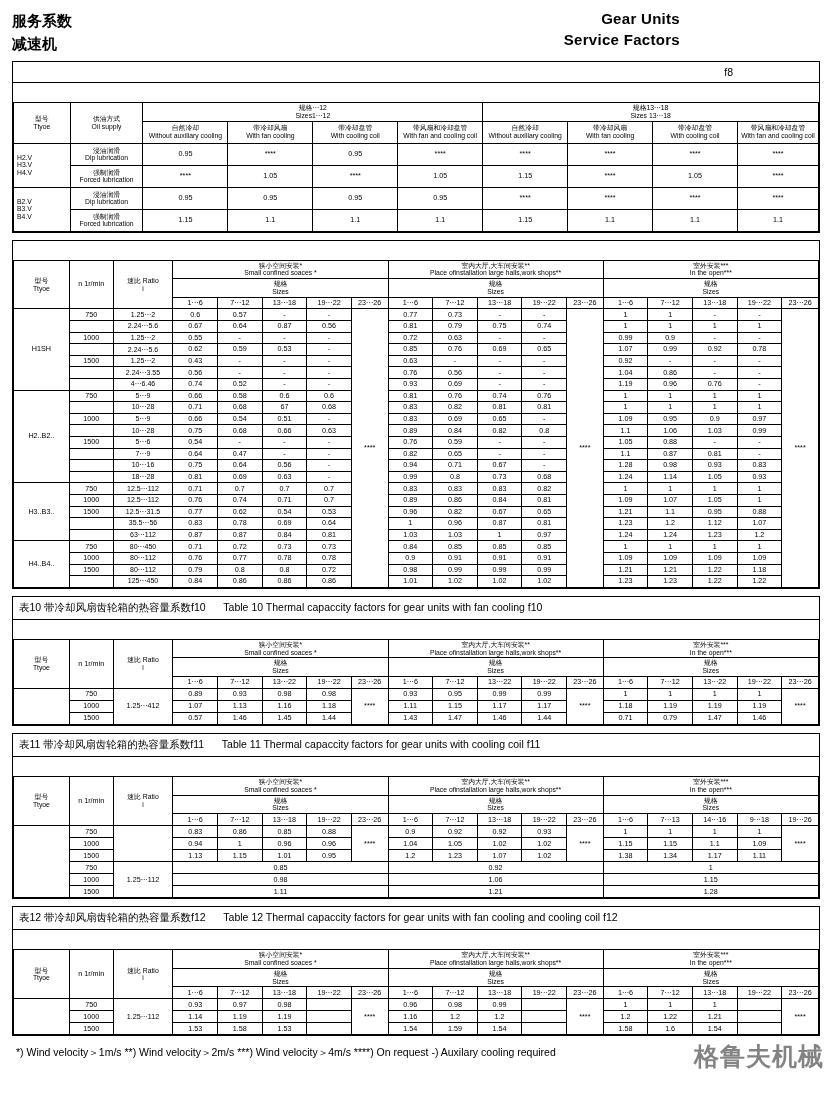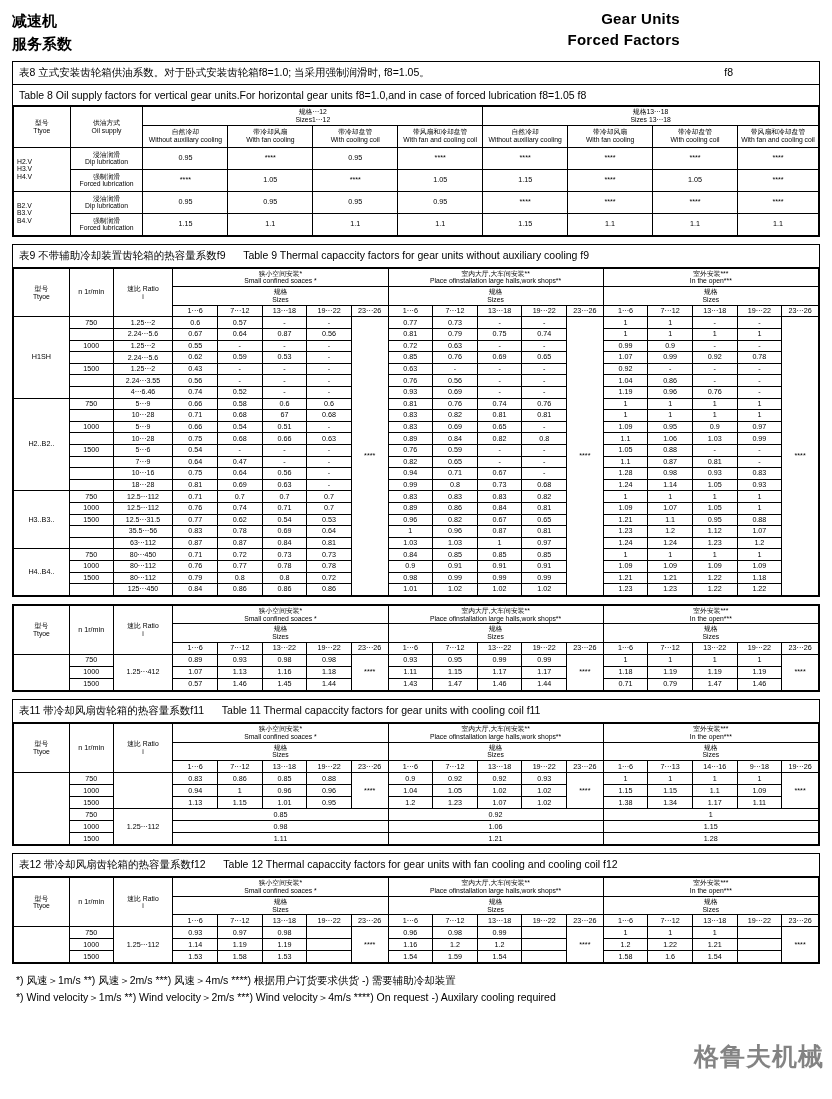--- a/index.html
+++ b/index.html
@@ -19,21 +19,21 @@
   .ph-left { width: 210px; font-size: 15px; font-weight: bold; line-height: 1.5; }
   .ph-center { flex:1; text-align:right; }
   .ph-center .t1 { font-size: 15px; font-weight: bold; letter-spacing:.3px; }
   .ph-center .t2 { font-size: 15px; font-weight: bold; letter-spacing:.3px; margin-top:4px; }
 
   
   .block { border: 1.5px solid #000; margin-bottom: 7px; }
   .block-title { font-size: 10.5px; padding: 4px 6px; border-bottom: 1px solid #000; white-space: nowrap; overflow:hidden; }
   .block-title .sp { display:inline-block; width: 12px; }
 
-  table.grid { border-collapse: collapse; width: 100%; table-layout: fixed; }
+  table.grid { border-collapse: collapse; width: 100%; table-layout: fixed; margin-top: 19px; }
   table.grid td, table.grid th {
     border: 0.6px solid #000;
     font-size: 7.2px;
     text-align: center;
     vertical-align: middle;
     padding: 1px 0;
     font-weight: normal;
     line-height: 1.15;
     overflow: hidden;
   }
@@ -67,36 +67,34 @@
     pointer-events: none;
   }
 </style>
 </head>
 <body>
 
 <div class="page">
 
   <div class="pagehead">
     <div class="ph-left">
+      <div>服务系数</div>
       <div>减速机</div>
-      <div>服务系数</div>
     </div>
     <div class="ph-center">
       <div class="t1">Gear Units</div>
-      <div class="t2">Forced Factors</div>
+      <div class="t2">Service Factors</div>
     </div>
     <div style="width:140px"></div>
   </div>
 
   <div class="block">
     <div class="block-title">
-      <span>表8    立式安装齿轮箱供油系数。对于卧式安装齿轮箱f8=1.0;  当采用强制润滑时,   f8=1.05。</span>
       <span style="float:right;margin-right:80px">f8</span>
     </div>
-    <div class="block-title" style="border-bottom:1.2px solid #000">Table 8  Oil supply factors for vertical gear units.For horizontal gear units f8=1.0,and in case of forced lubrication f8=1.05  f8</div>
     <table class="grid t8">
       <colgroup>
         <col style="width:7%">
           <col style="width:9%">
         <col style="width:10.5%">
           <col style="width:10.5%">
           <col style="width:10.5%">
           <col style="width:10.5%">
         <col style="width:10.5%">
           <col style="width:10.5%">
@@ -222,25 +220,20 @@
         <td>1.15</td>
         <td>1.1</td>
         <td>1.1</td>
         <td>1.1</td>
       </tr>
     </tbody>
       </table>
   </div>
 
   <div class="block">
-    <div class="block-title">
-      <span>表9  不带辅助冷却装置齿轮箱的热容量系数f9</span>
-      <span class="sp"></span>
-      <span>Table 9  Thermal capaccity factors for gear units without auxiliary cooling f9</span>
-    </div>
     <table class="grid t9">
       <colgroup>
         <col style="width:7%">
           <col style="width:5.5%">
           <col style="width:7.5%">
         <col style="width:5.6%">
           <col style="width:5.6%">
           <col style="width:5.6%">
           <col style="width:5.6%">
           <col style="width:4.6%">
@@ -701,20 +694,25 @@
             <td>1.23</td>
             <td>1.23</td>
             <td>1.22</td>
             <td>1.22</td>
           </tr>
         </tbody>
     </table>
   </div>
 
   <div class="block">
+    <div class="block-title">
+      <span>表10  带冷却风扇齿轮箱的热容量系数f10</span>
+      <span class="sp"></span>
+      <span>Table 10  Thermal capaccity factors for gear units with fan cooling f10</span>
+    </div>
     <table class="grid t10">
       <colgroup>
         <col style="width:7%">
           <col style="width:5.5%">
           <col style="width:7.5%">
         <col style="width:5.6%">
           <col style="width:5.6%">
           <col style="width:5.6%">
           <col style="width:5.6%">
           <col style="width:4.6%">
@@ -1128,18 +1126,17 @@
             <td></td>
             <td>1.58</td>
             <td>1.6</td>
             <td>1.54</td>
             <td></td>
           </tr>
         </tbody>
     </table>
   </div>
 
-  <div class="footnote">*)  风速＞1m/s      **)  风速＞2m/s      ***)  风速＞4m/s      ****)  根据用户订货要求供货 -)  需要辅助冷却装置</div>
   <div class="footnote">*) Wind velocity＞1m/s    **) Wind velocity＞2m/s     ***) Wind velocity＞4m/s     ****) On request   -)  Auxilary cooling required</div>
 
 </div>
 
 <div class="watermark">格鲁夫机械</div>
 
 </body></html>

